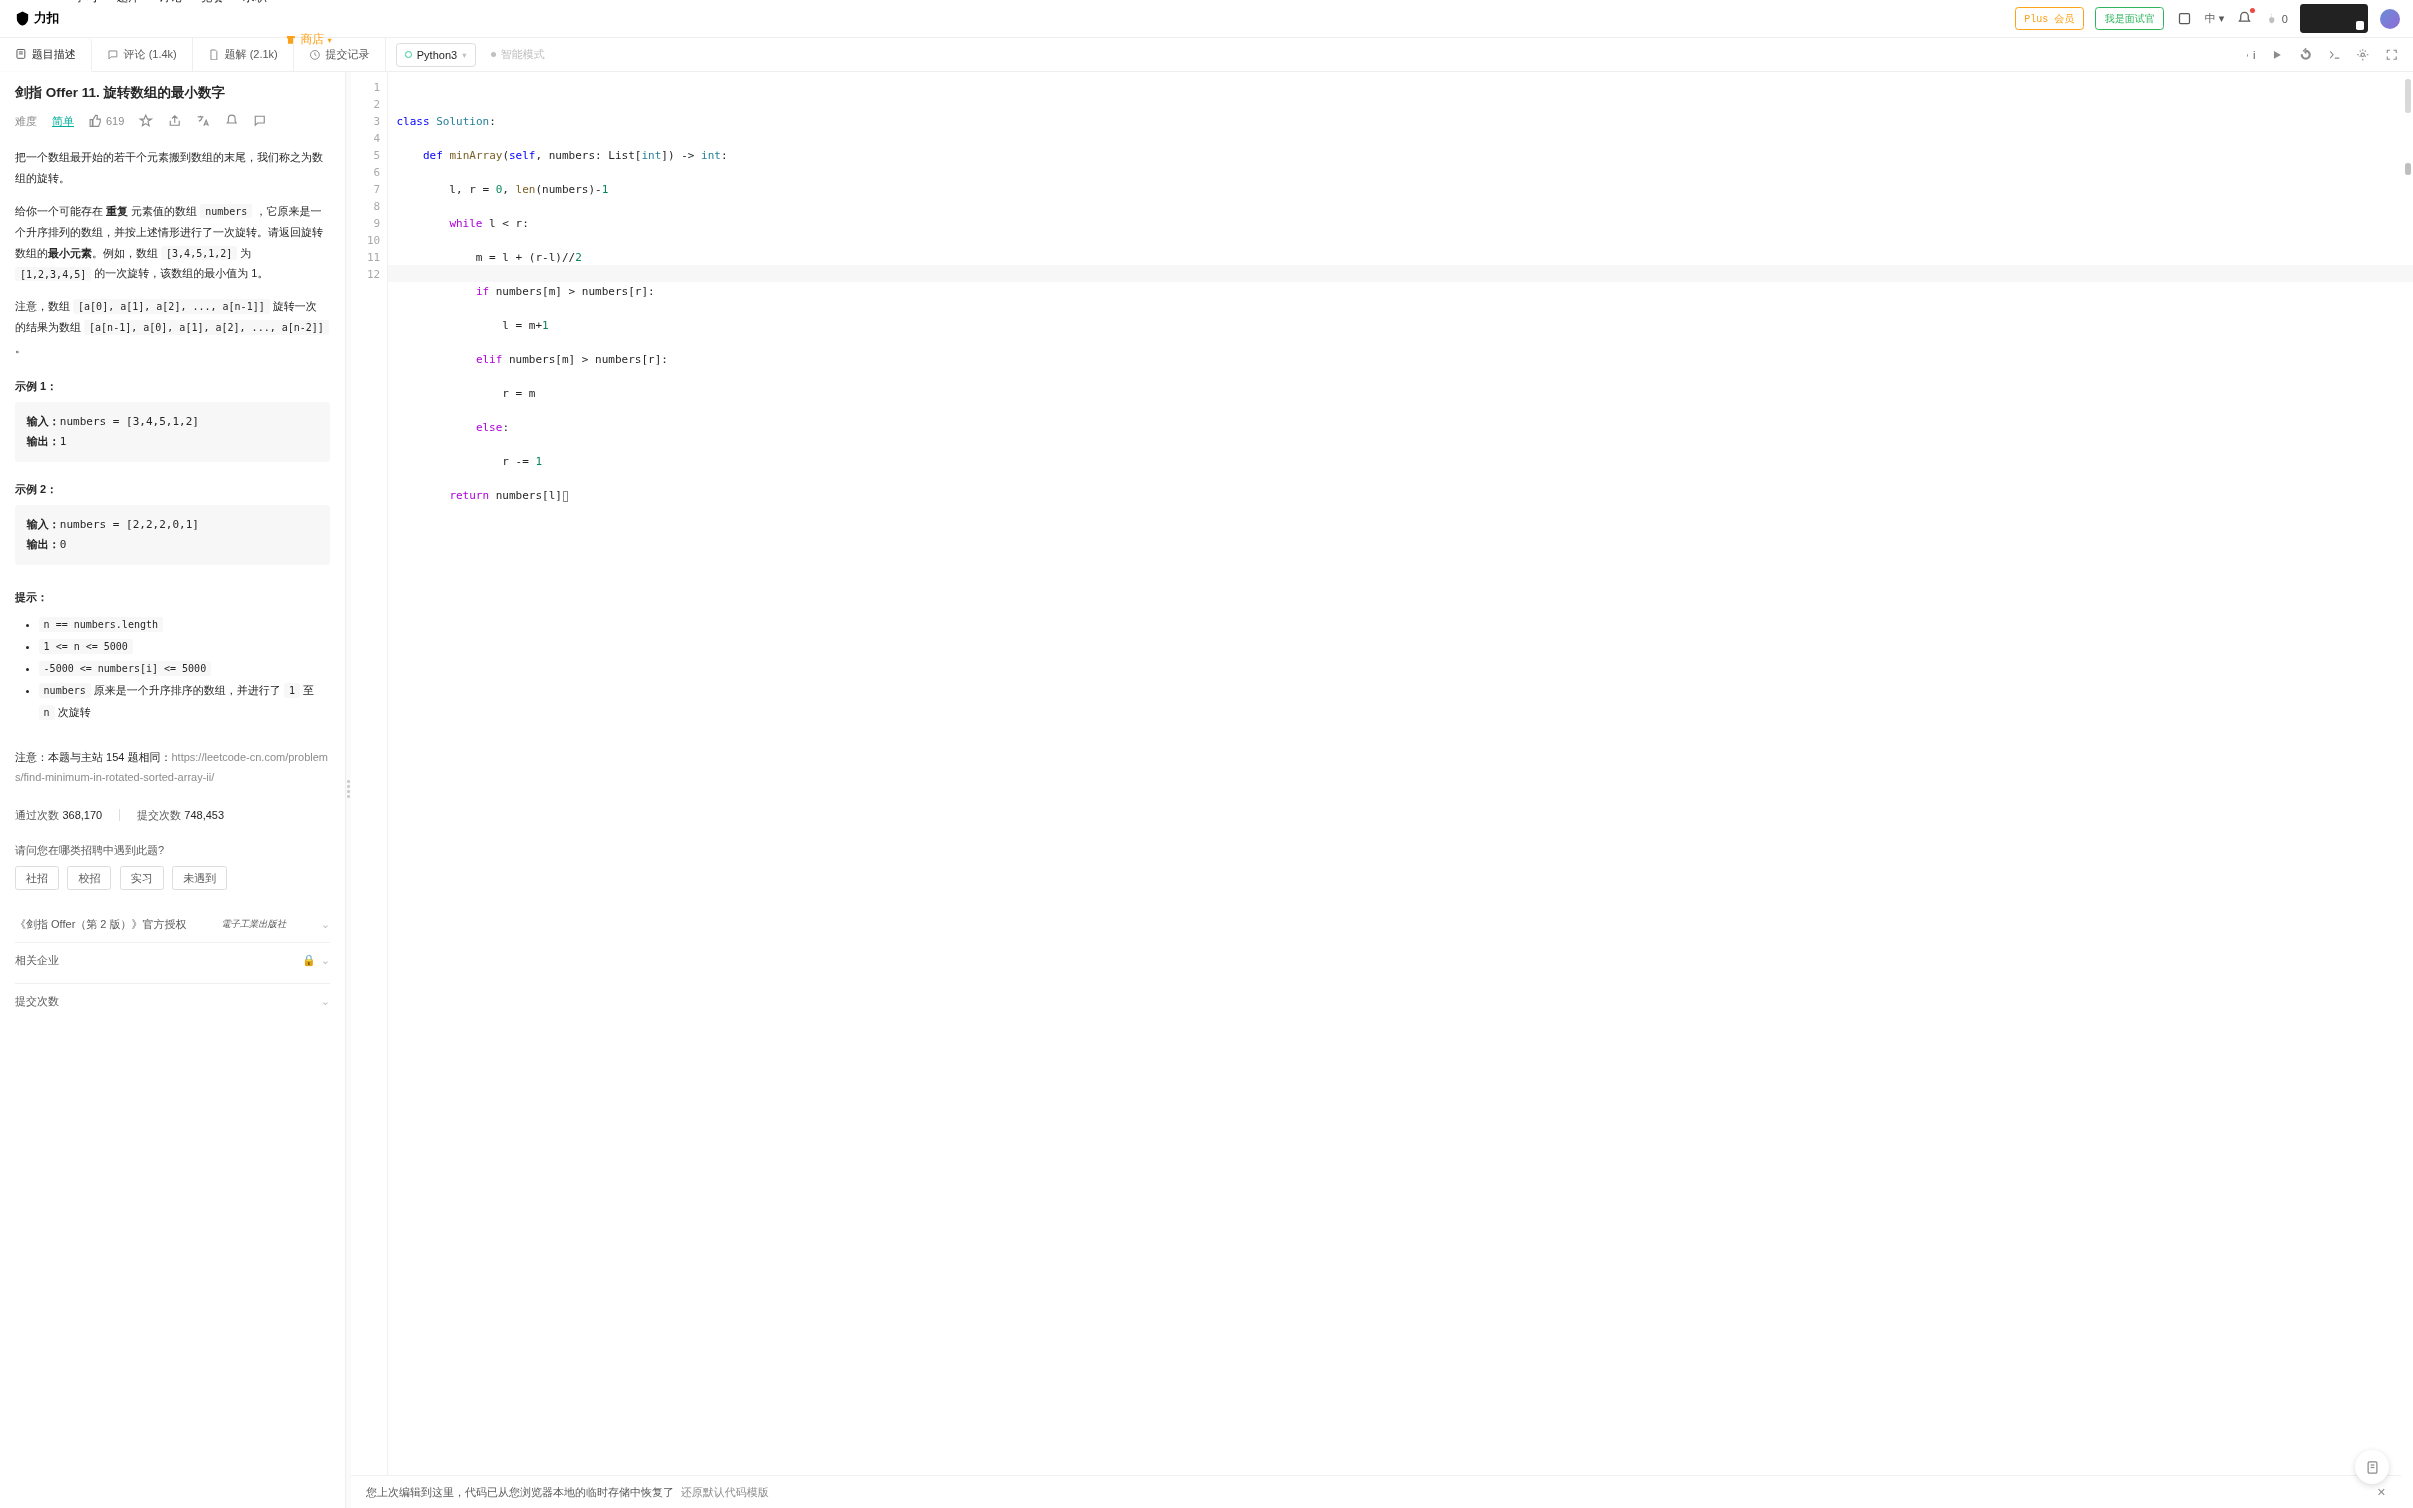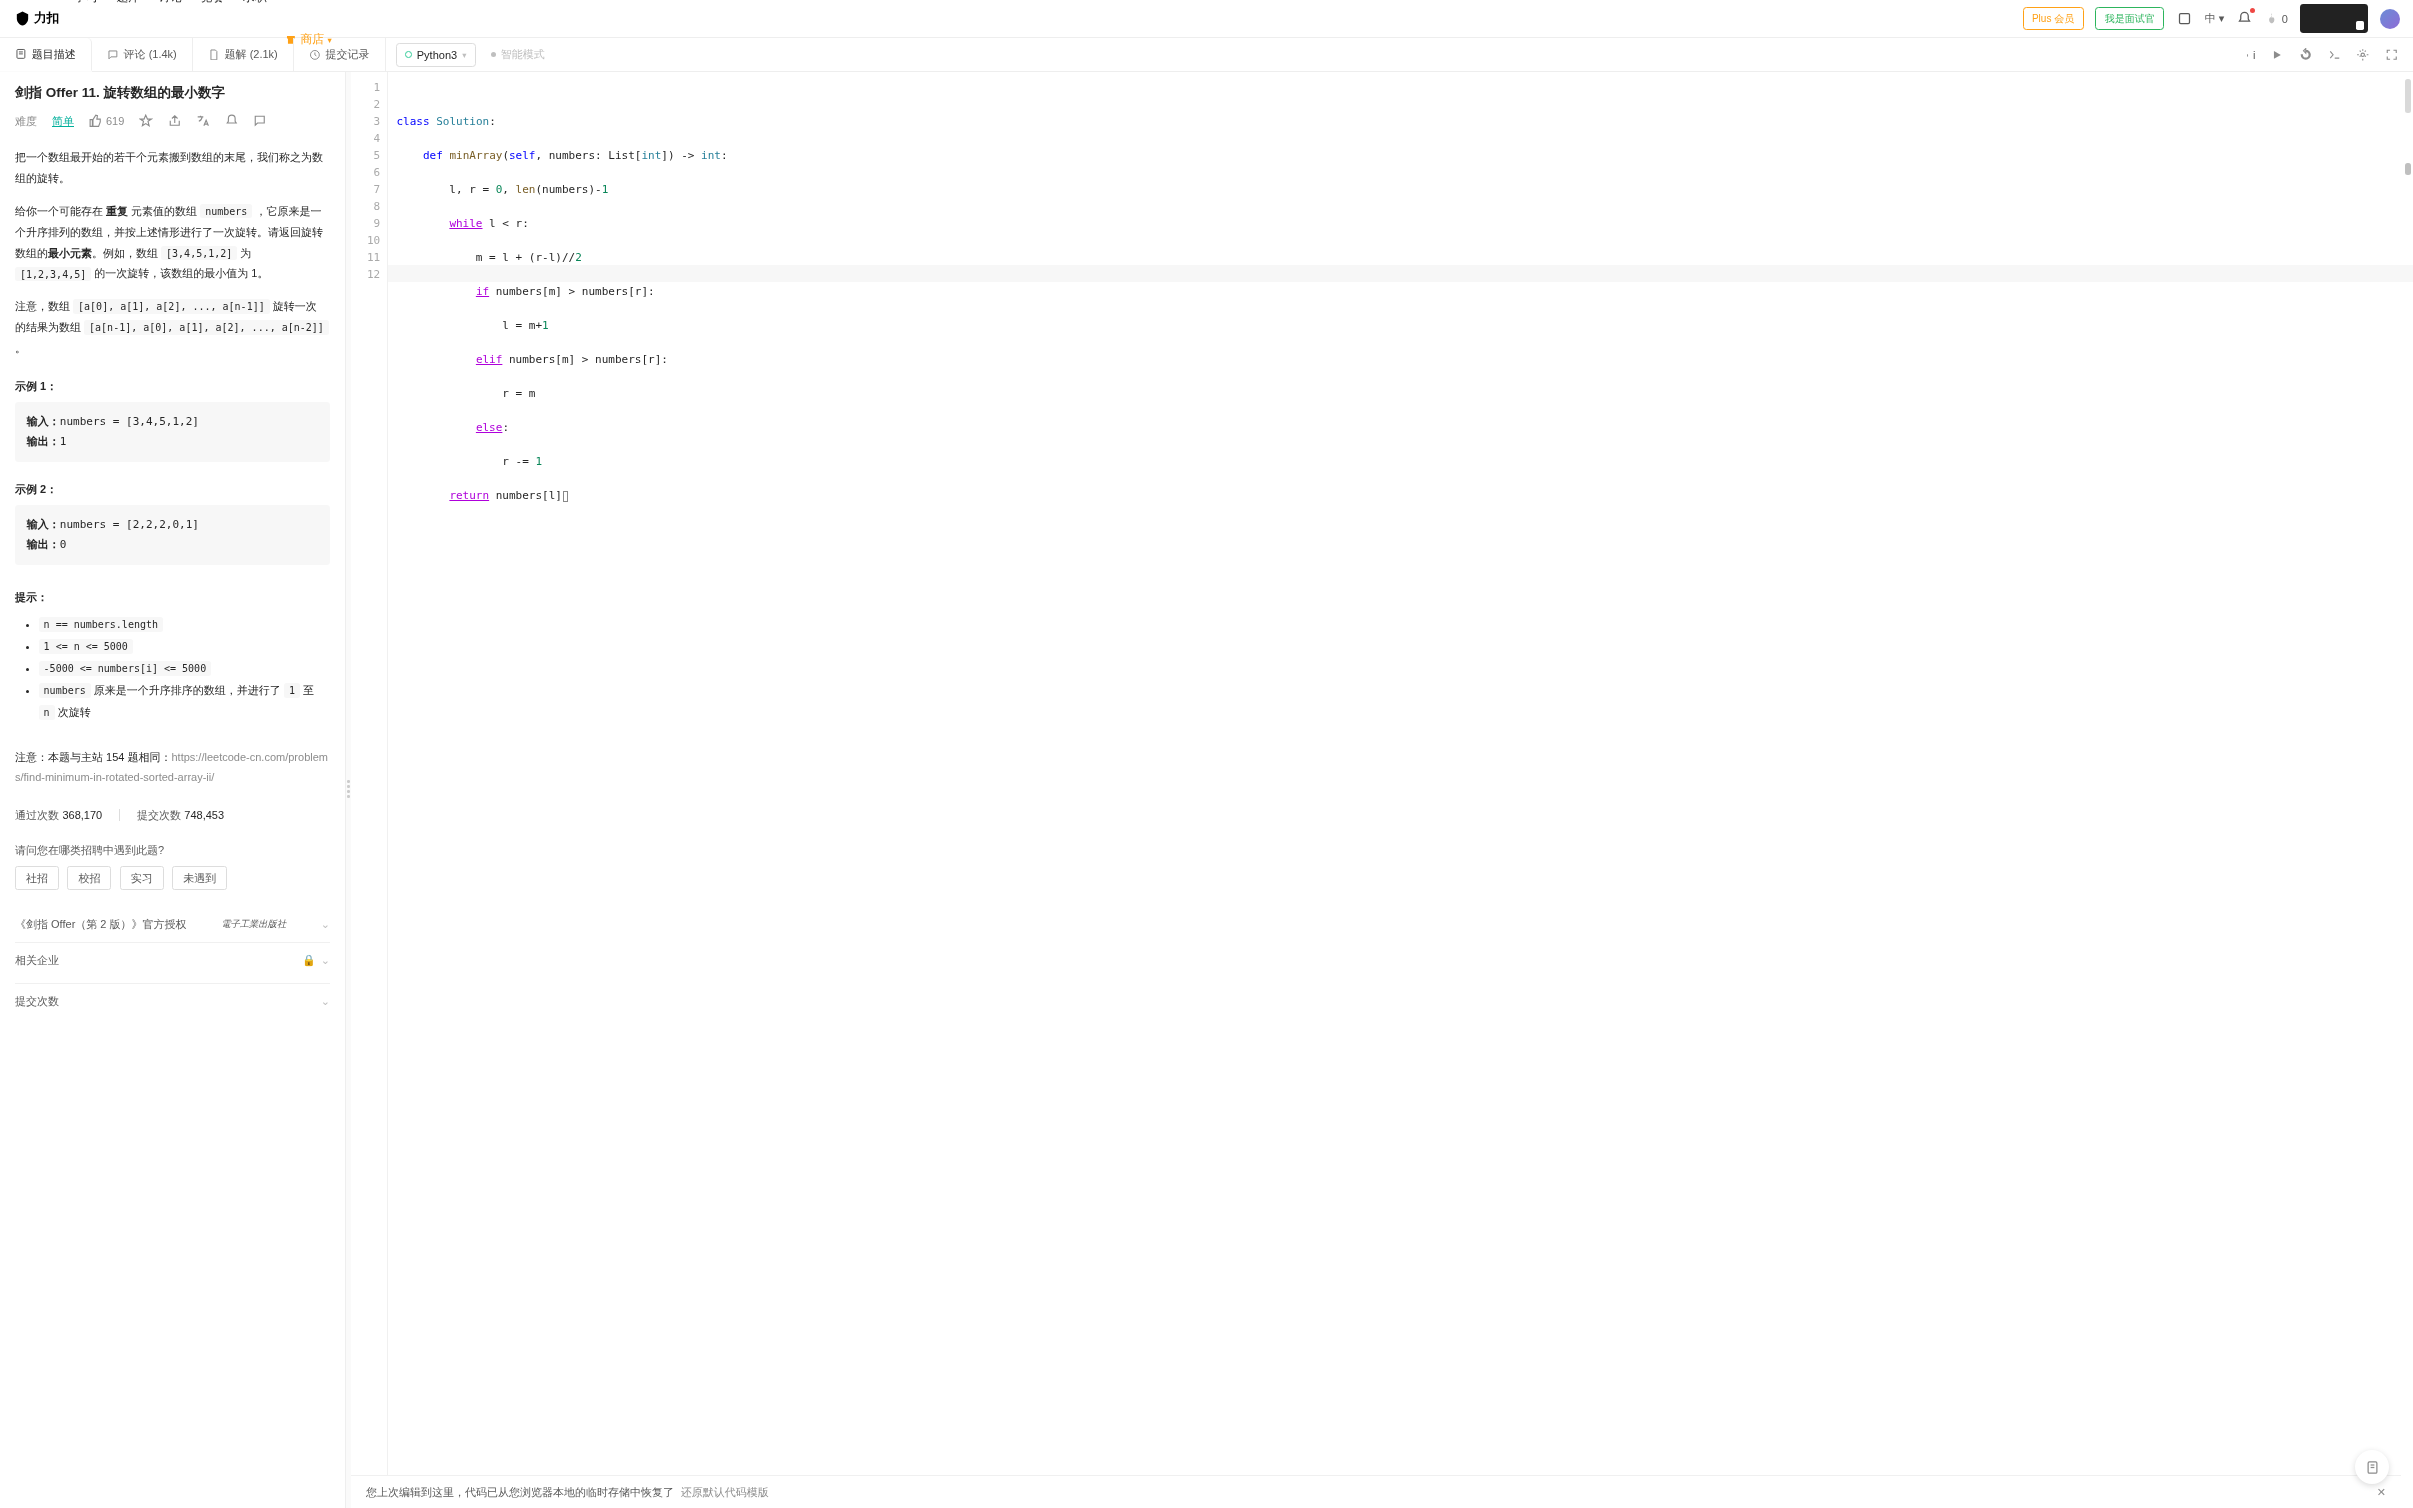--- a/index.html
+++ b/index.html
@@ -6,21 +6,21 @@
 body { font-family: -apple-system, BlinkMacSystemFont, "Segoe UI", "PingFang SC", "Hiragino Sans GB", "Microsoft YaHei", sans-serif; font-size: 11px; color: #262626; background: #fff; }
 
 
 .topnav { height: 38px; display: flex; align-items: center; padding: 0 13.5px; border-bottom: 0.8px solid #eee; }
 .logo { display: flex; align-items: center; gap: 3.4px; color: #000; font-weight: 600; font-size: 12.7px; margin-right: 15px; }
 .logo-svg { width: 17px; height: 17px; }
 .nav-items { display: flex; gap: 18.6px; }
 .nav-item { color: #262626; cursor: pointer; font-size: 11.8px; }
 .nav-store { color: #ffa116; display: flex; align-items: center; gap: 3.4px; margin-top: 42px; }
 .nav-right { margin-left: auto; display: flex; align-items: center; gap: 11.8px; }
-.plus-btn { border: 0.8px solid #ffa116; color: #ffa116; padding: 3.4px 8.4px; border-radius: 3.4px; font-size: 10px; cursor: pointer; }
+.plus-btn { border: 0.8px solid #ffa116; color: #ffa116; padding: 3.4px 8.4px; border-radius: 3.4px; font-size: 10px; cursor: pointer; font-family: Liberation Mono, monospace; }
 .interviewer-btn { border: 0.8px solid #2db55d; color: #2db55d; padding: 3.4px 8.4px; border-radius: 3.4px; font-size: 10px; cursor: pointer; }
 .icon-btn { width: 17px; height: 17px; cursor: pointer; display:flex; align-items:center; justify-content:center; color:#595959; }
 .lang-btn { font-size: 11px; color: #595959; cursor: pointer; }
 .fire { display:flex; align-items:center; gap:3.4px; color:#595959; }
 .bell { position: relative; }
 .bell-dot { position:absolute; top:-1.7px; right:-1.7px; width:5px; height:5px; background:#ef4743; border-radius:50%; }
 .avatar { width: 20px; height: 20px; border-radius: 50%; background: linear-gradient(135deg,#6b8dd6,#8e6bd6); }
 .pip { width: 68px; height: 29px; background:#222; border-radius:3.4px; position:relative; overflow:hidden; }
 .pip::after { content:''; position:absolute; bottom:3.4px; right:3.4px; width:8.4px; height:8.4px; background:#fff; border-radius:1.7px; }
 
@@ -84,21 +84,21 @@
 .chev { color:#bfbfbf; }
 
 
 .editor { flex:1; display:flex; font-family: Menlo, Monaco, Consolas, monospace; font-size: 11px; line-height: 1.55; position:relative; overflow:hidden; }
 .gutter { width: 37px; text-align:right; padding: 6.8px 6.8px 6.8px 0; color:#aaa; user-select:none; border-right:0.8px solid #f0f0f0; background:#fff; }
 .gutter div { height: 17px; }
 .code { flex:1; padding: 6.8px 0 6.8px 8.4px; white-space:pre; position:relative; }
 .code-line { height:17px; }
 .hl-last { background: rgba(0,0,0,0.03); position:absolute; left:0; right:0; height:17px; }
 .kw { color:#0000ff; }
-.kw2 { color:#af00db;text-decoration:underline; }
+.kw2 { color:#af00db; }
 .fn { color:#795e26; }
 .cls { color:#267f99; }
 .num { color:#098658; }
 .py-self { color:#0000ff; }
 .cursor-mark { display:inline-block; width:5px; height:11.8px; border:0.8px solid #888; margin-left:0.8px; vertical-align:middle; }
 
 .scroll-track { position:absolute; right:1.7px; top:6.8px; width:8.4px; height:152px; }
 .scroll-mark { position:absolute; right:0; width:6.8px; height:34px; background:rgba(0,0,0,0.15); border-radius:2.5px; }
 .scroll-mark.small { height:11.8px; top:84px; background:rgba(0,0,0,0.25); }
 

